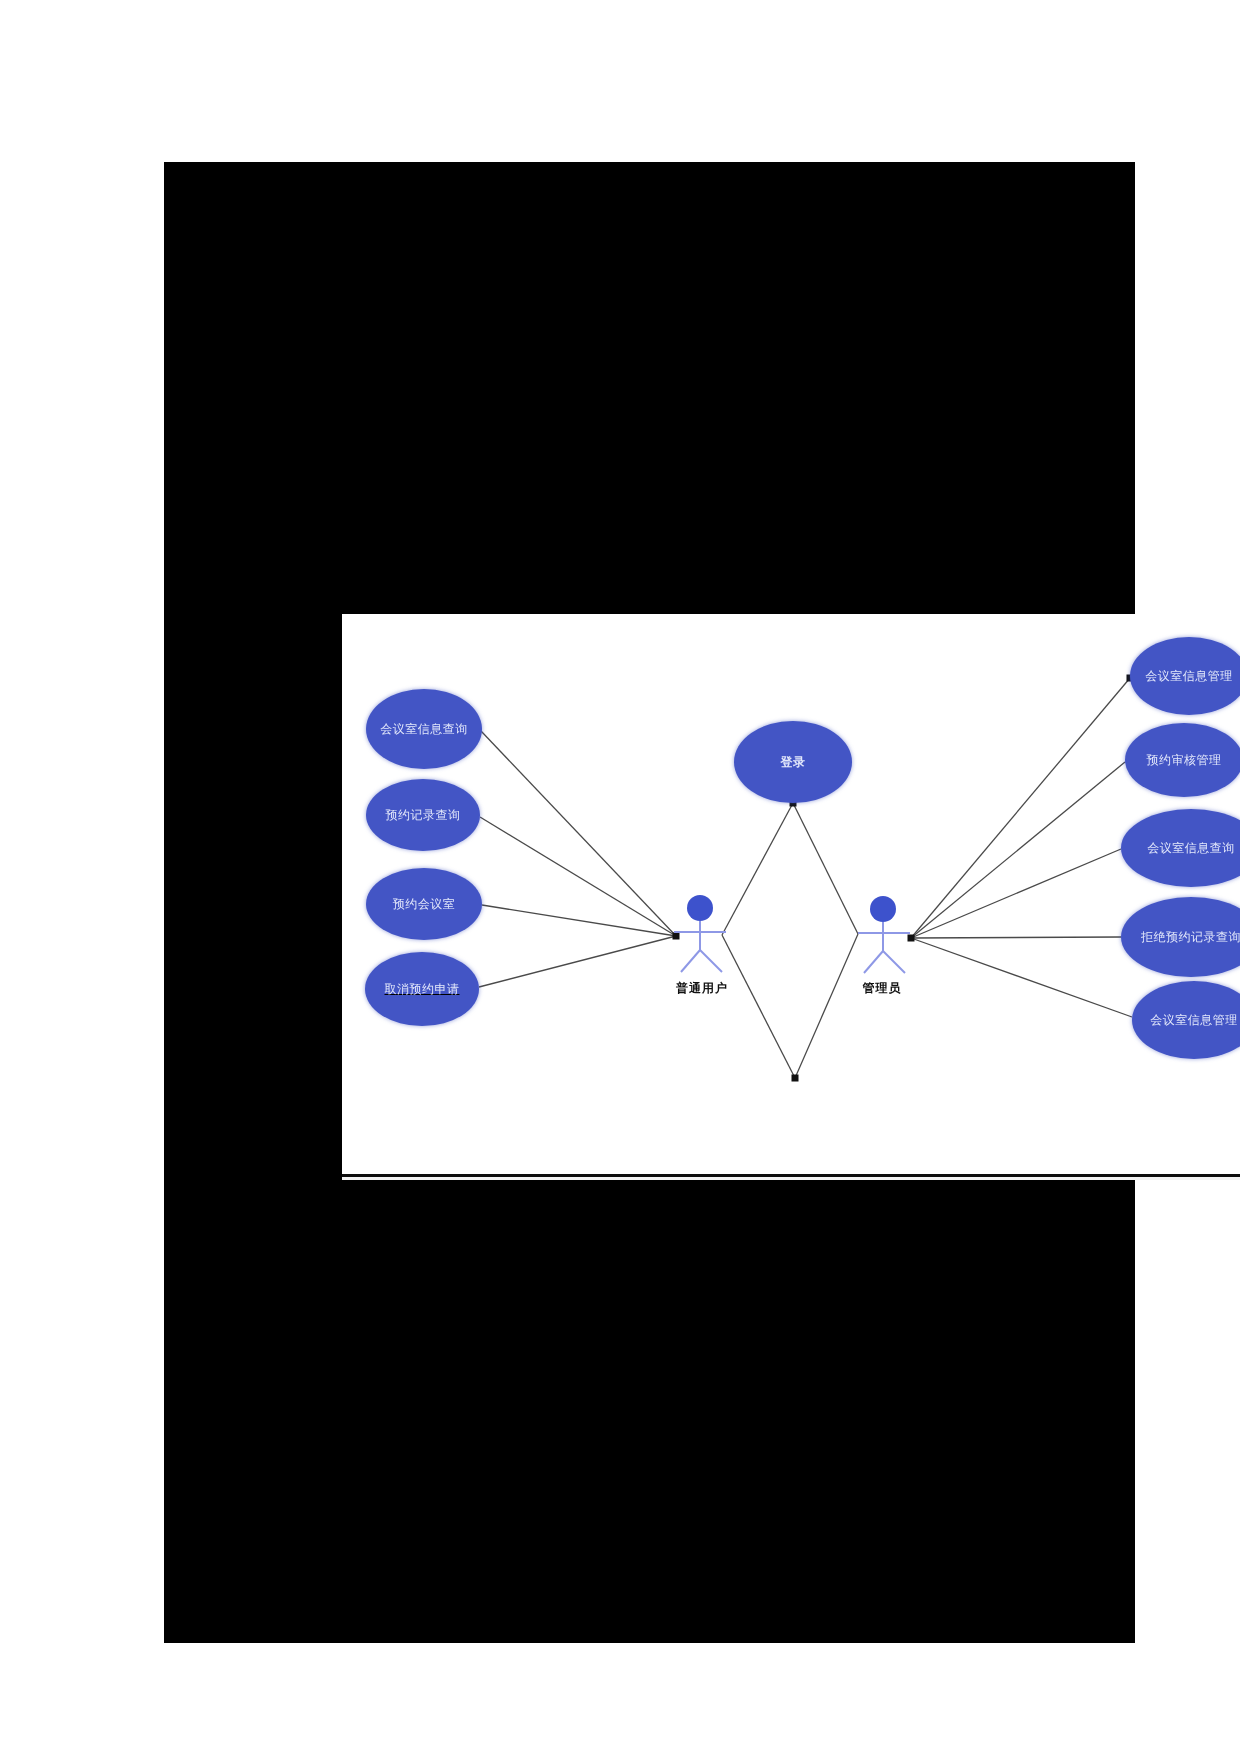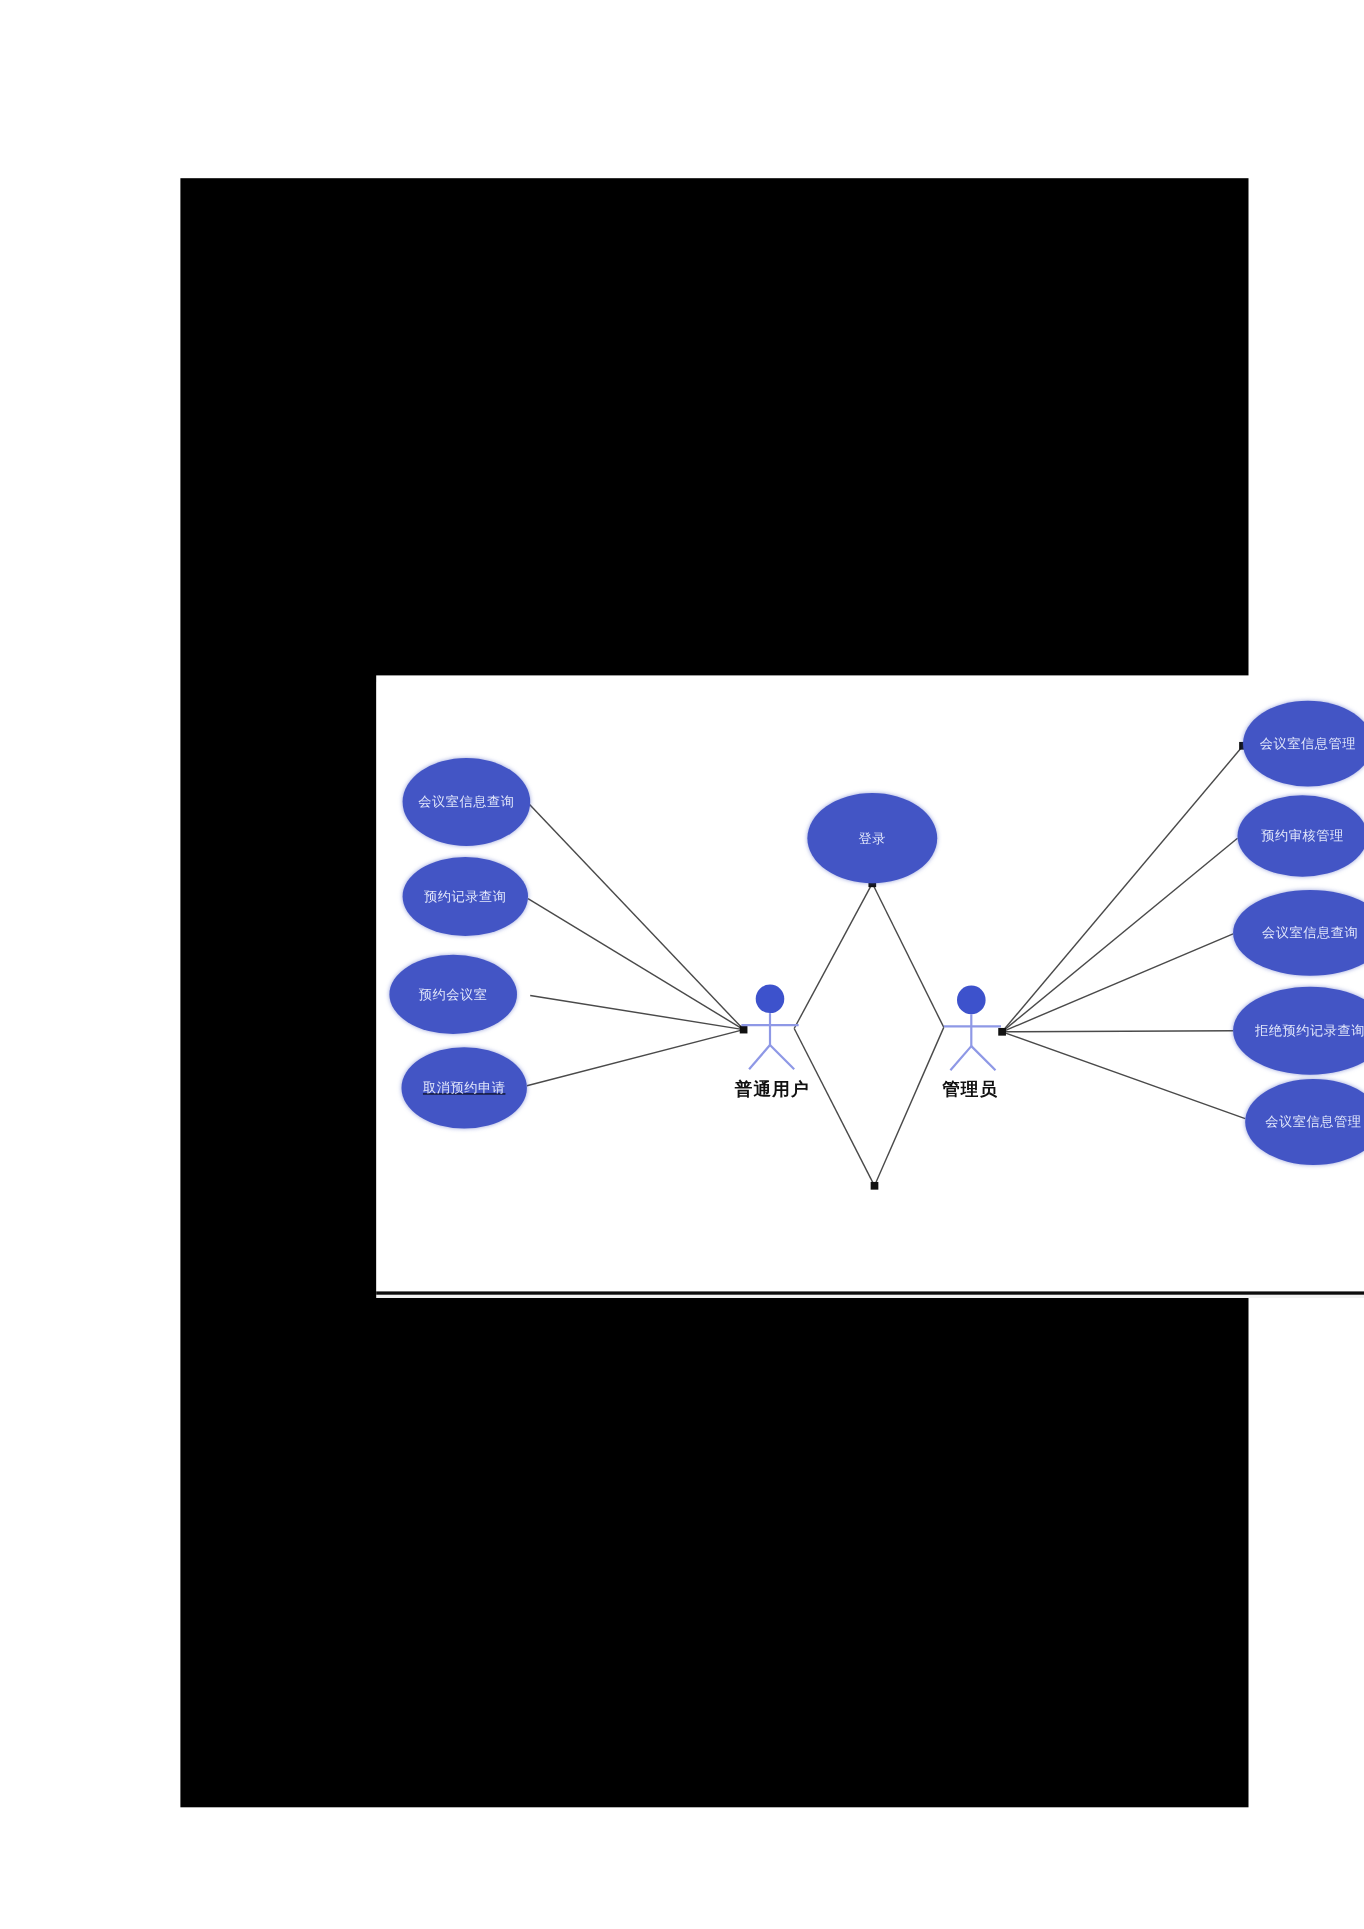--- a/index.html
+++ b/index.html
@@ -52,21 +52,21 @@
     color: var(--ellipse_text, #e3e8fb);
     font-size: 12px;
     letter-spacing: 0.5px;
     white-space: nowrap;
     text-align: left;
   }
   .actor-label {
     position: absolute;
     transform: translateX(-50%);
     color: var(--actor_label, #111111);
-    font-size: 16px;
+    font-size: 12px;
     font-weight: bold;
     letter-spacing: 1px;
     white-space: nowrap;
   }
 </style>
 </head>
 <body>
 
 <div class="page">
   <div class="canvas-black">
@@ -115,28 +115,28 @@
           <line x1="541" y1="337" x2="563" y2="359"></line>
         </g>
       </svg>
 
       <div class="uc" style="left:24px; top:75px; width:116px; height:80px;">
         <span>会议室信息查询</span>
       </div>
       <div class="uc" style="left:24px; top:165px; width:114px; height:72px;">
         <span>预约记录查询</span>
       </div>
-      <div class="uc" style="left:12px; top:254px; width:116px; height:72px;">
+      <div class="uc" style="left:24px; top:254px; width:116px; height:72px;">
         <span>预约会议室</span>
       </div>
       <div class="uc" style="left:23px; top:338px; width:114px; height:74px;text-decoration:underline;">
         <span>取消预约申请</span>
       </div>
 
-      <div class="uc" style="left:392px; top:107px; width:118px; height:82px;">
+      <div class="uc" style="left:392px; top:107px; width:118px; height:82px;font-weight:bold;">
         <span>登录</span>
       </div>
 
       <div class="uc" style="left:788px; top:23px; width:118px; height:78px;">
         <span>会议室信息管理</span>
       </div>
       <div class="uc" style="left:783px; top:109px; width:118px; height:74px;">
         <span>预约审核管理</span>
       </div>
       <div class="uc" style="left:779px; top:195px; width:140px; height:78px;">

